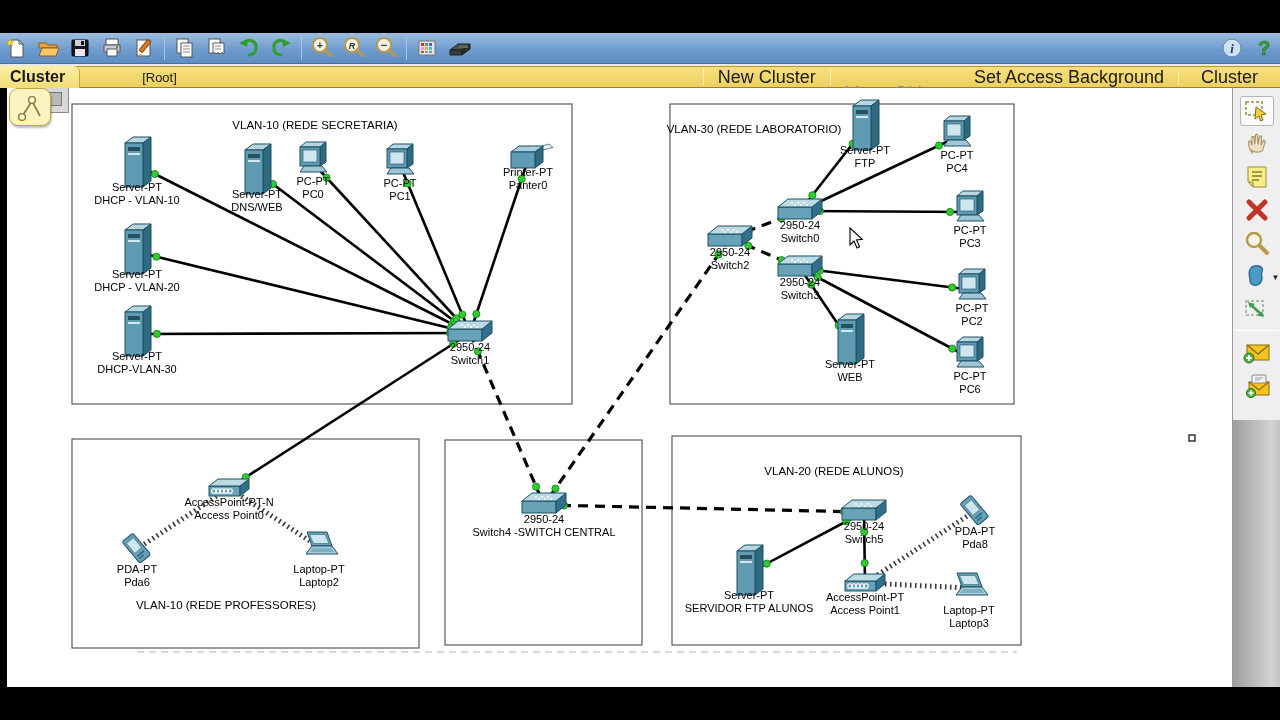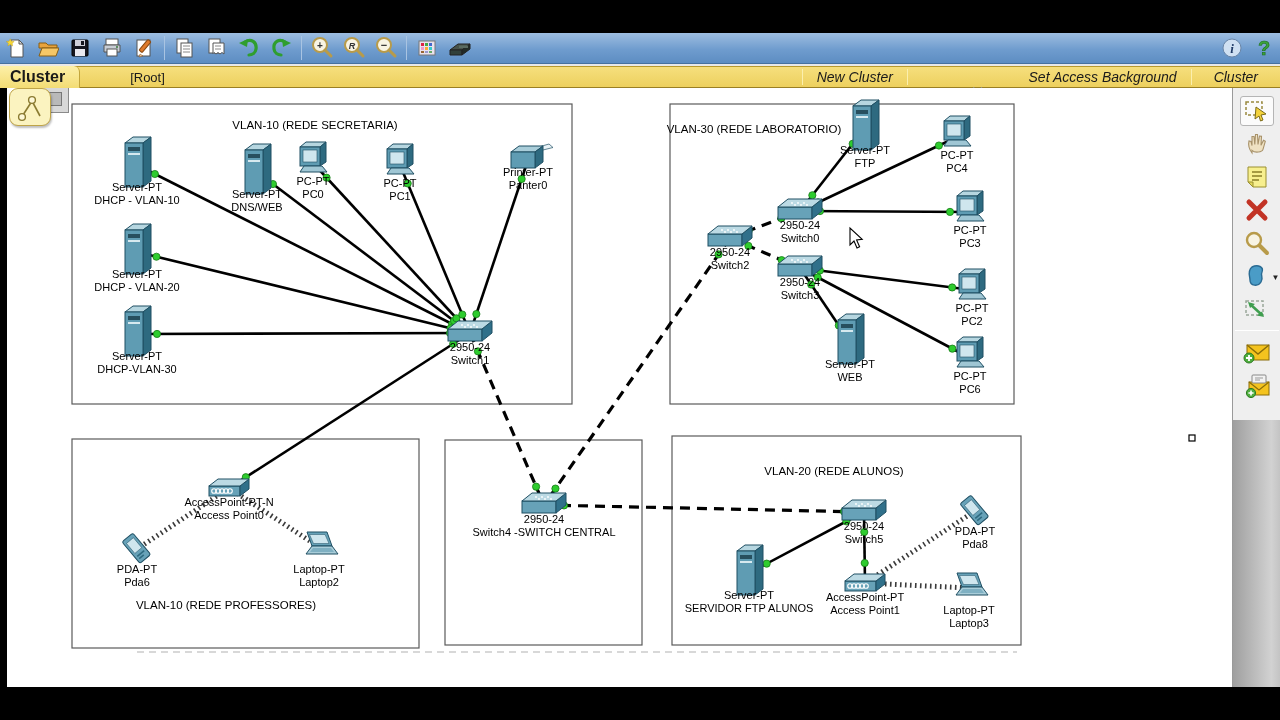--- a/index.html
+++ b/index.html
@@ -15,23 +15,23 @@
   .tsep { width:1px; height:24px; background:#4a75a3; border-right:1px solid #a9c4e2; margin:0 4px; }
   .tspacer { flex:1; }
 
   
   .midline { position:absolute; left:0; top:64px; width:1280px; height:2px; background:#e8e8e8; }
   .wsbar { position:absolute; left:0; top:66px; width:1280px; height:22px;
     background:linear-gradient(180deg,#f6df7d,#edd05e); border-top:1px solid #b89a2e; border-bottom:1px solid #9a7f23;
     display:flex; align-items:center; font-size:13px; color:#1a1a1a; }
   .tab-logical { height:22px; padding:0 14px 0 10px; background:linear-gradient(180deg,#fdf0a8,#f3dc74);
     border-right:1px solid #c3a53b; border-radius:0 6px 0 0; font-weight:bold; font-size:16px; display:flex; align-items:center; }
-  .root-label { margin-left:34px; font-size:13px;padding-left:16px; }
+  .root-label { margin-left:46px; font-size:13px;padding-left:16px; }
   .ws-actions { margin-left:auto; display:flex; align-items:center; height:100%; }
-  .wsbtn { padding:0 14px; height:100%; display:flex; align-items:center; font-size:14px; cursor:default;font-style:italic; }
+  .wsbtn { padding:0 14px; height:100%; display:flex; align-items:center; font-size:18px; cursor:default; }
   .wsbtn.disabled { color:#8f8f83;margin-top:32px; }
   .wssep { width:1px; height:16px; background:#c7ab44; border-right:1px solid #fbefae; }
 
   
   .canvas { position:absolute; left:7px; top:88px; width:1232px; height:599px; background:#ffffff; overflow:hidden; }
   .canvas svg { display:block; }
 
   
   .nav-grey { position:absolute; left:32px; top:-1px; width:30px; height:26px; background:#d8d8d8; border:1px solid #8a8a8a; }
   .nav-grey-inner { position:absolute; left:4px; top:4px; width:18px; height:14px; background:#b9b9b9; border:1px solid #777; }

